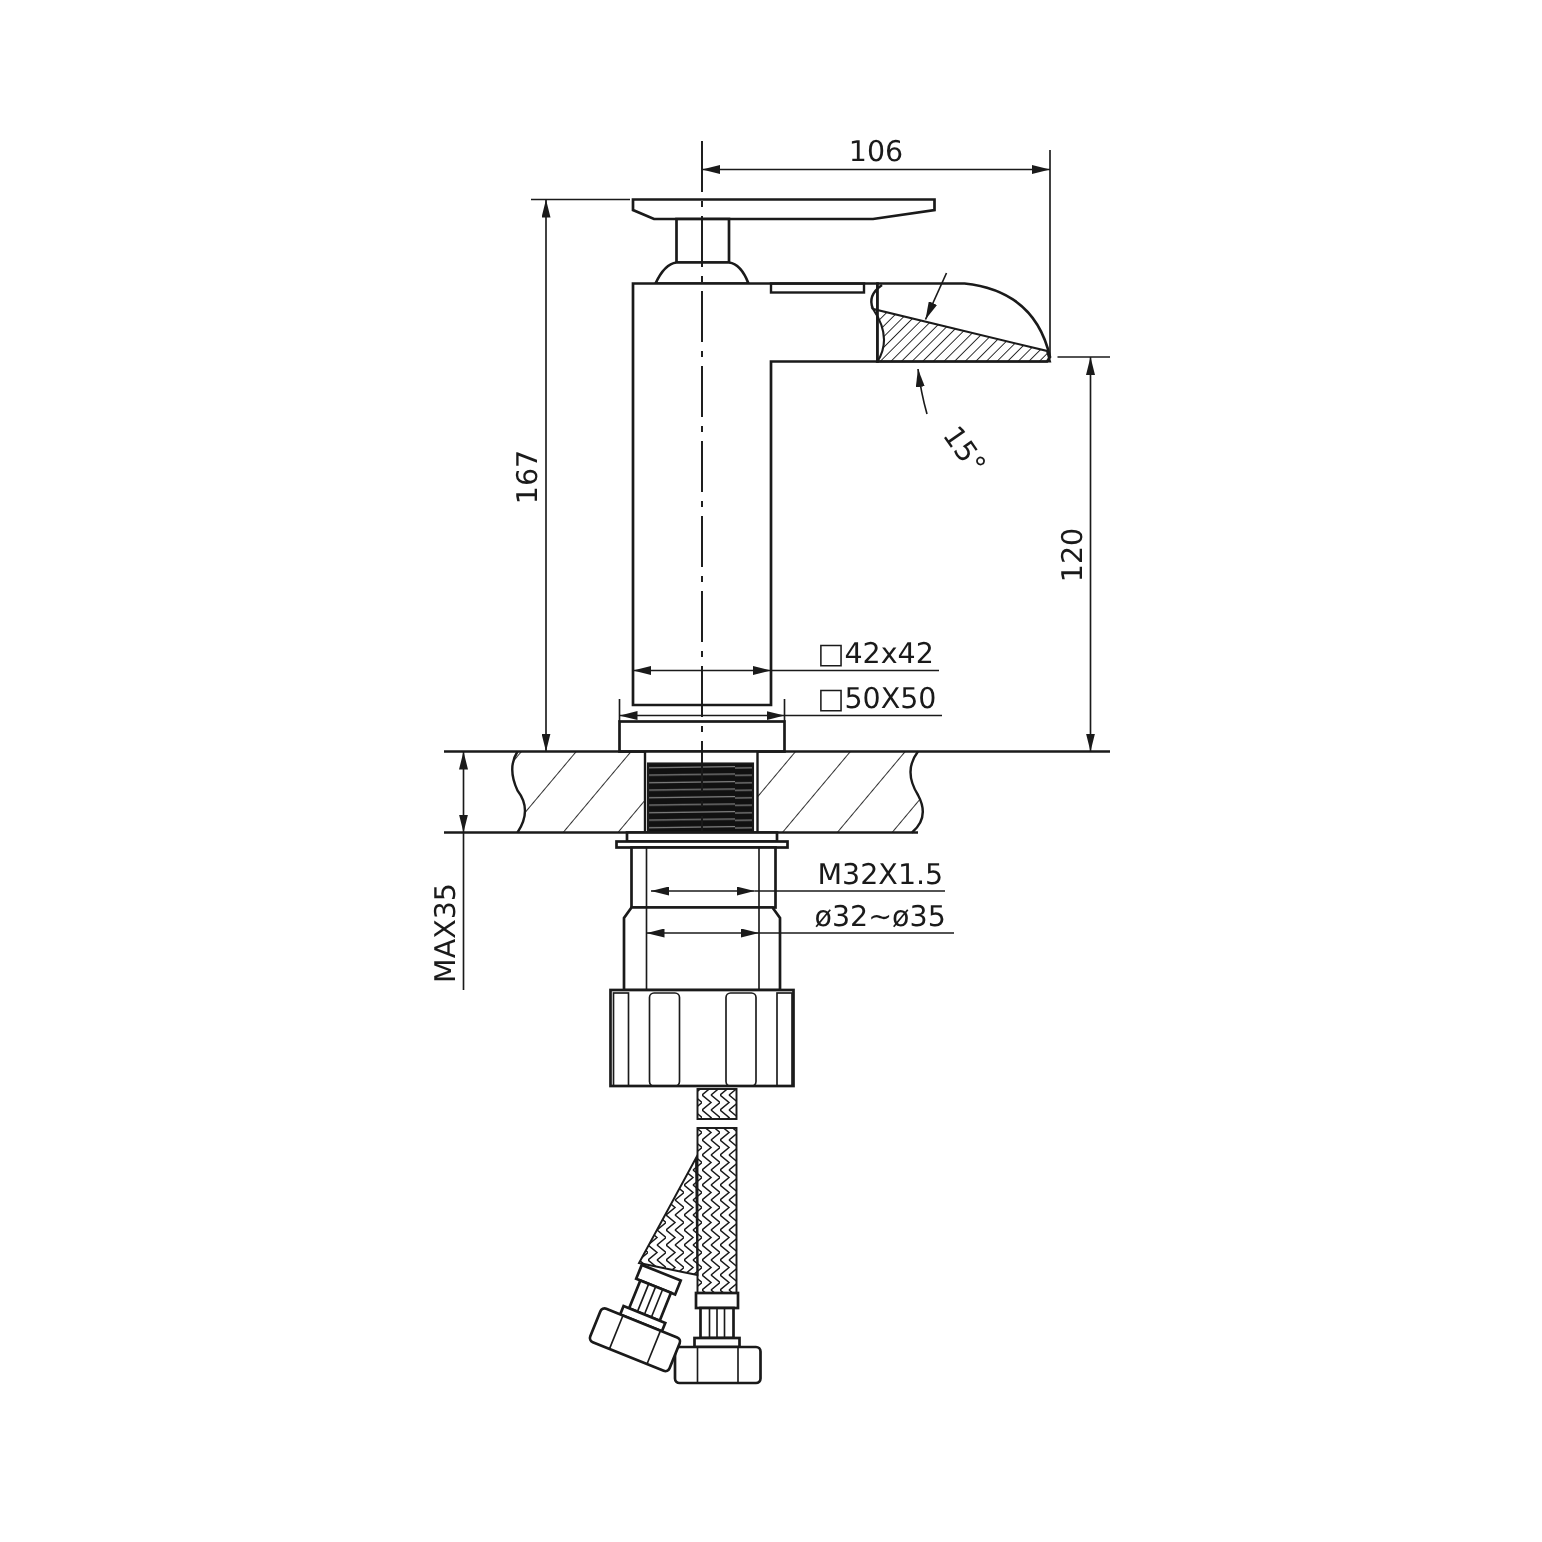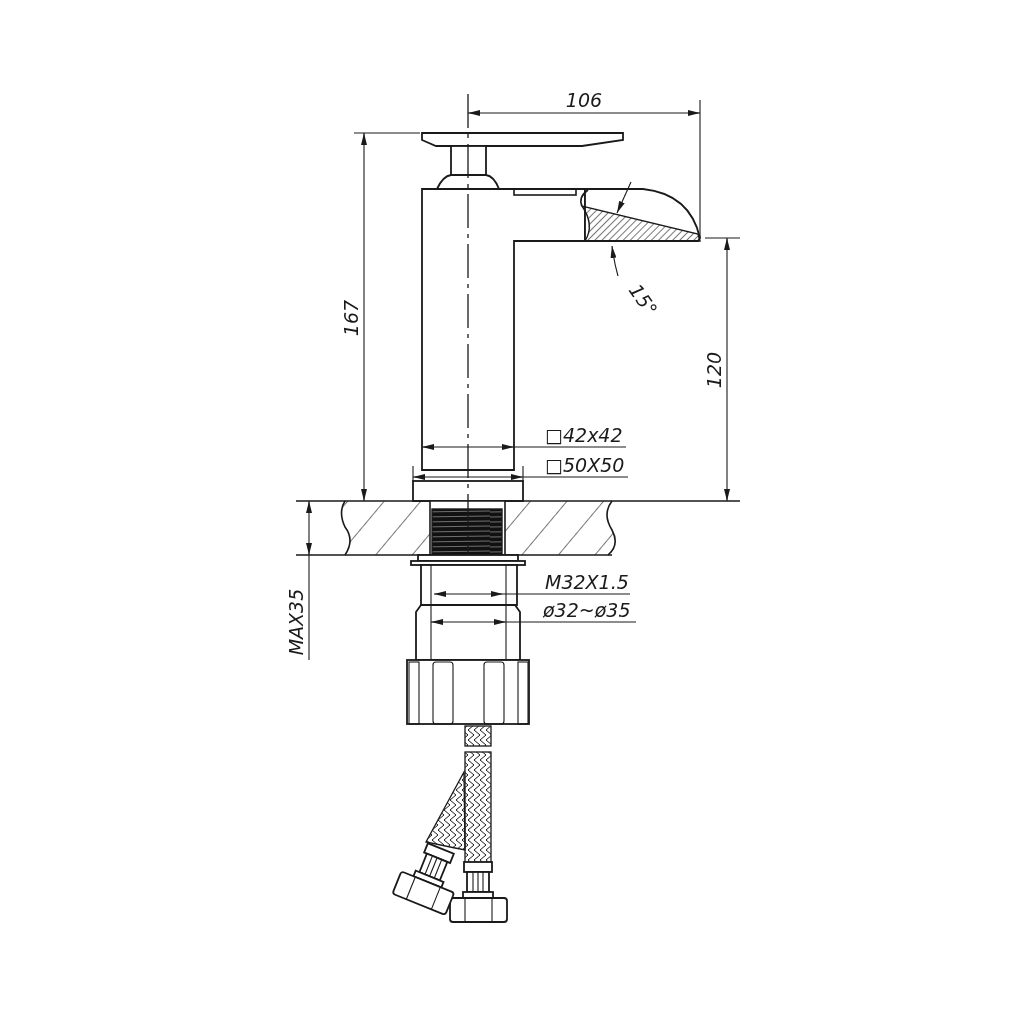--- a/index.html
+++ b/index.html
@@ -1,17 +1,17 @@
 <!DOCTYPE html>
 <html><head>
 <meta charset="utf-8">
 <style>
   html, body { margin:0; padding:0; background:#ffffff; }
   body { width:1028px; height:1028px; overflow:hidden; }
-  #drawing { position:absolute; left:0; top:0; width:1028px; height:1028px;font-style:italic; }
+  #drawing { position:absolute; left:0; top:0; width:1028px; height:1028px; }
   svg text { font-family:"DejaVu Sans", "Liberation Sans", sans-serif; fill:#1a1a1a; }
   .dim-text { font-size:19px; }
   .ln { stroke:#1a1a1a; stroke-width:1.6; fill:none; }
   .thin { stroke:#1a1a1a; stroke-width:1.1; fill:none; }
   .center { stroke:#1a1a1a; stroke-width:1.3; stroke-dasharray:34 6 4 6; fill:none; }
   .body { stroke:#1a1a1a; stroke-width:1.8; fill:#ffffff; }
 </style>
 </head>
 <body>
 

